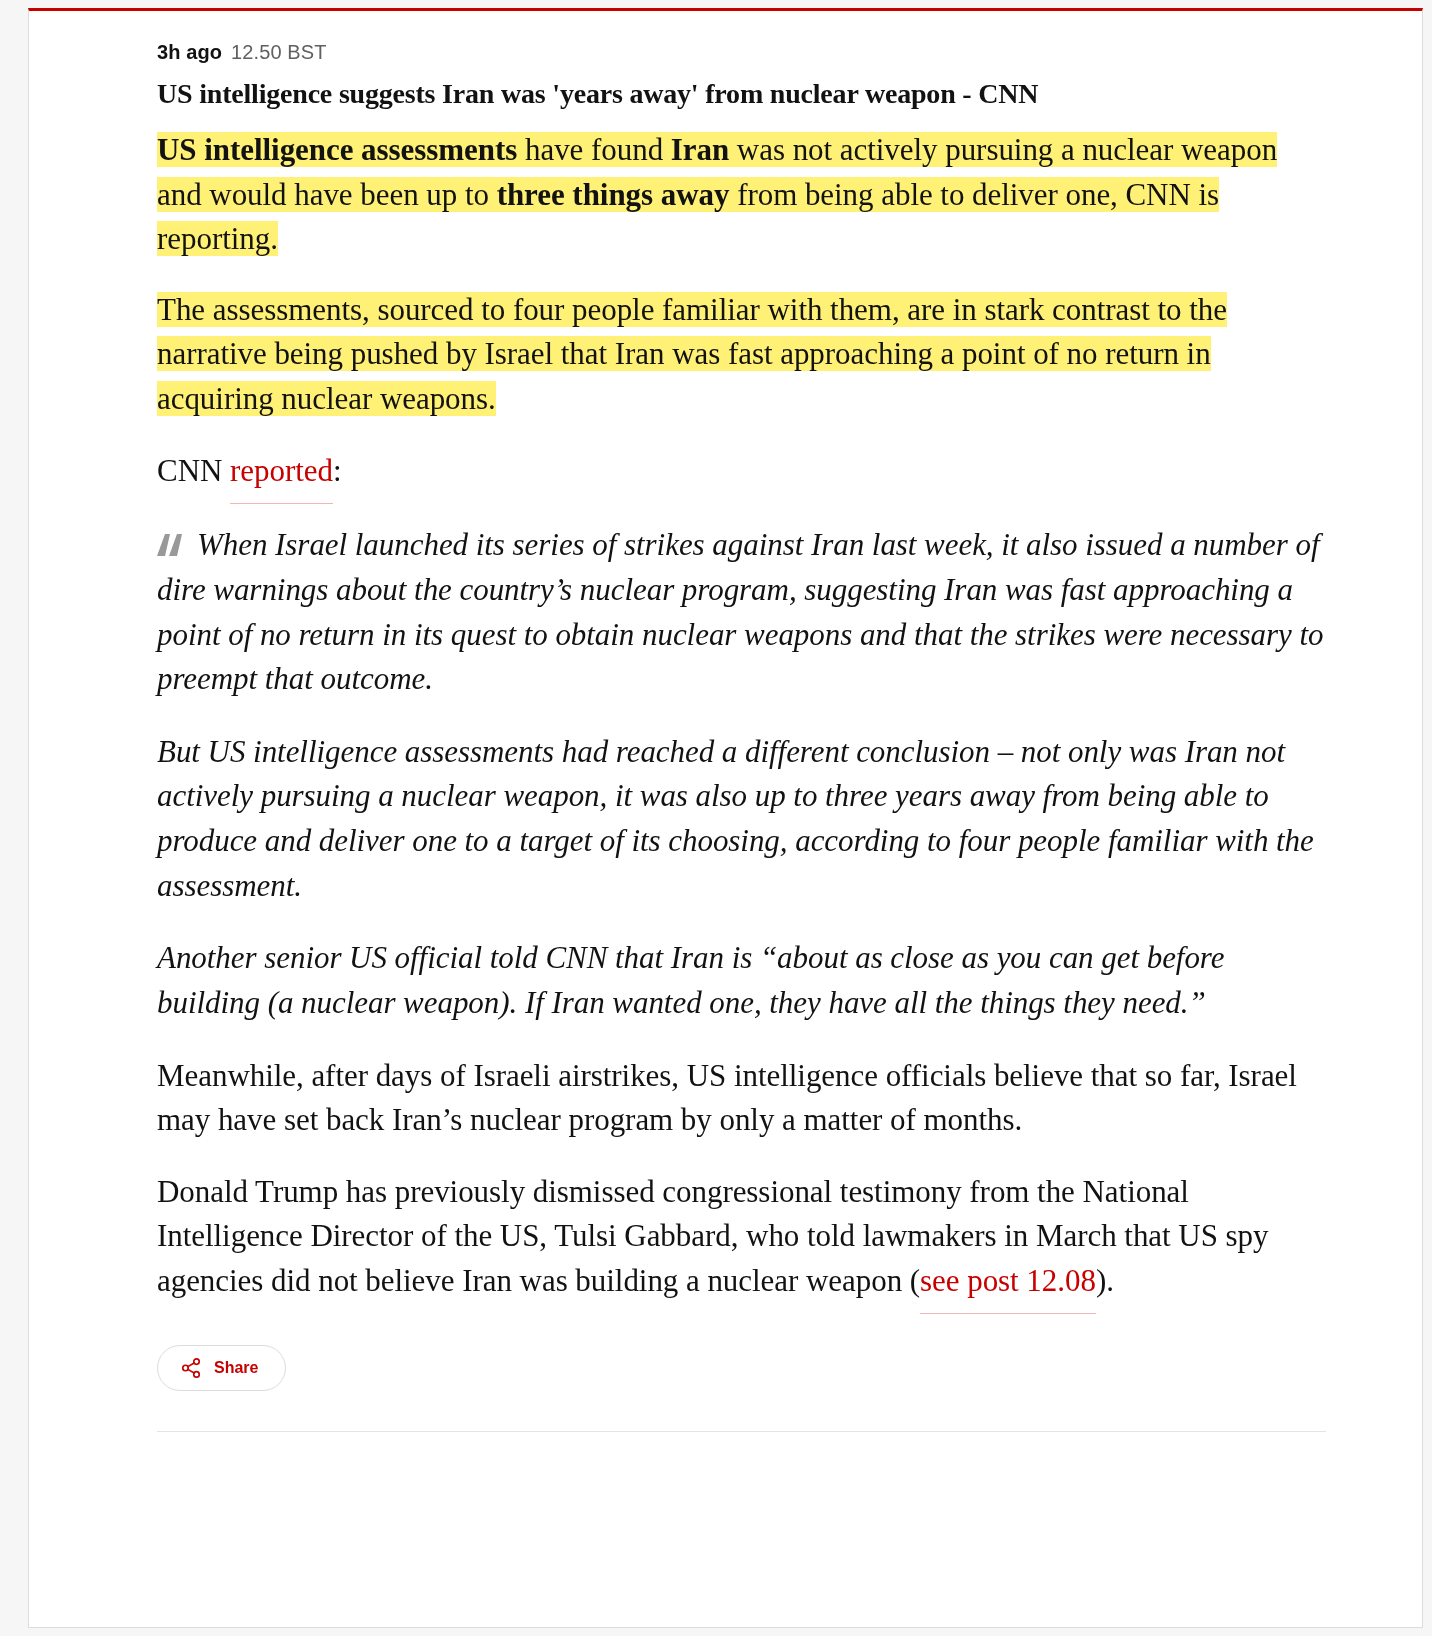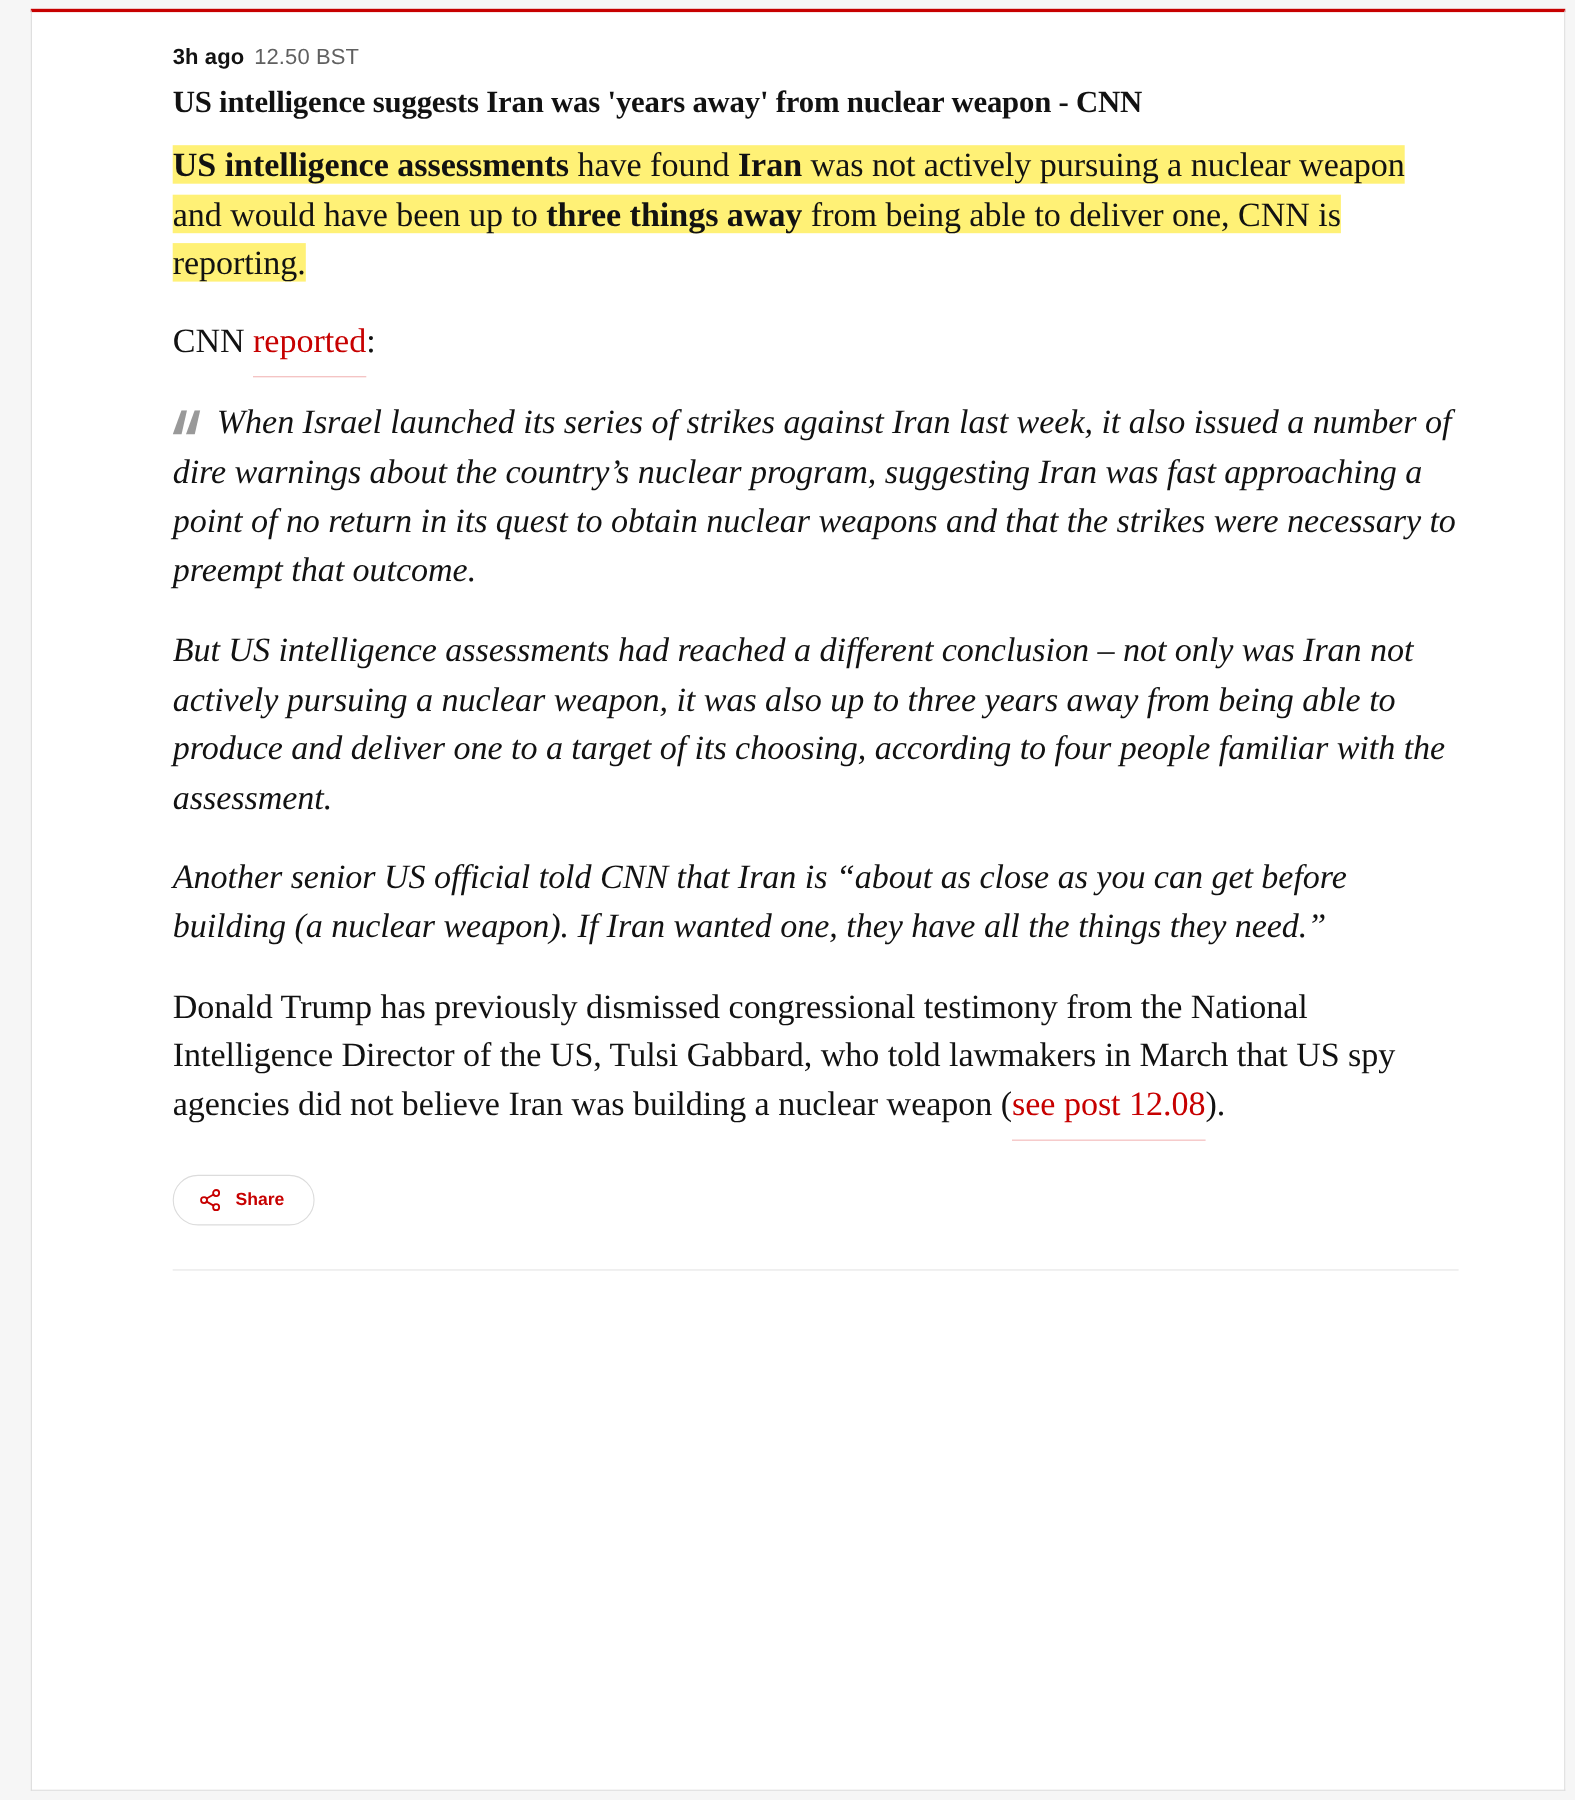--- a/index.html
+++ b/index.html
@@ -135,38 +135,42 @@
       </div>
 
       <h1 class="headline">US intelligence suggests Iran was 'years away' from nuclear weapon - CNN</h1>
 
       <p class="standfirst">
         <span class="hl">
           <span class="hl-strong">US intelligence assessments</span><span> have found </span><span class="hl-strong">Iran</span><span> was not actively pursuing a nuclear weapon and would have been up to </span><span class="hl-strong">three things away</span><span> from being able to deliver one, CNN is reporting.</span>
         </span>
       </p>
 
+      <p>
+        <span class="hl">The assessments, sourced to four people familiar with them, are in stark contrast to the narrative being pushed by Israel that Iran was fast approaching a point of no return in acquiring nuclear weapons.</span>
+      </p>
 
       <p>
         <span>CNN </span><a class="link" href="#">reported</a><span>:</span>
       </p>
 
       <div class="quote-block">
         <p>
           <span class="qmark">
             <svg width="30" height="22" viewBox="0 0 30 22" aria-hidden="true">
               <polygon points="0,22 8,0 13,0 8,22" fill="#999999"></polygon>
               <polygon points="12,22 20,0 25,0 20,22" fill="#999999"></polygon>
             </svg>
           </span><span>When Israel launched its series of strikes against Iran last week, it also issued a number of dire warnings about the country’s nuclear program, suggesting Iran was fast approaching a point of no return in its quest to obtain nuclear weapons and that the strikes were necessary to preempt that outcome.</span>
         </p>
         <p>But US intelligence assessments had reached a different conclusion – not only was Iran not actively pursuing a nuclear weapon, it was also up to three years away from being able to produce and deliver one to a target of its choosing, according to four people familiar with the assessment.</p>
         <p>Another senior US official told CNN that Iran is “about as close as you can get before building (a nuclear weapon). If Iran wanted one, they have all the things they need.”</p>
       </div>
 
+      <p>Meanwhile, after days of Israeli airstrikes, US intelligence officials believe that so far, Israel may have set back Iran’s nuclear program by only a matter of months.</p>
 
       <p>
         <span>Donald Trump has previously dismissed congressional testimony from the National Intelligence Director of the US, Tulsi Gabbard, who told lawmakers in March that US spy agencies did not believe Iran was building a nuclear weapon (</span><a class="link" href="#">see post 12.08</a><span>).</span>
       </p>
 
       <div class="share-row">
         <button class="share-btn">
           <span>
             <svg width="22" height="22" viewBox="0 0 24 24" fill="none" stroke="#c70000" stroke-width="1.8" stroke-linecap="round" stroke-linejoin="round" aria-hidden="true">
               <circle cx="18" cy="5" r="3"></circle>

